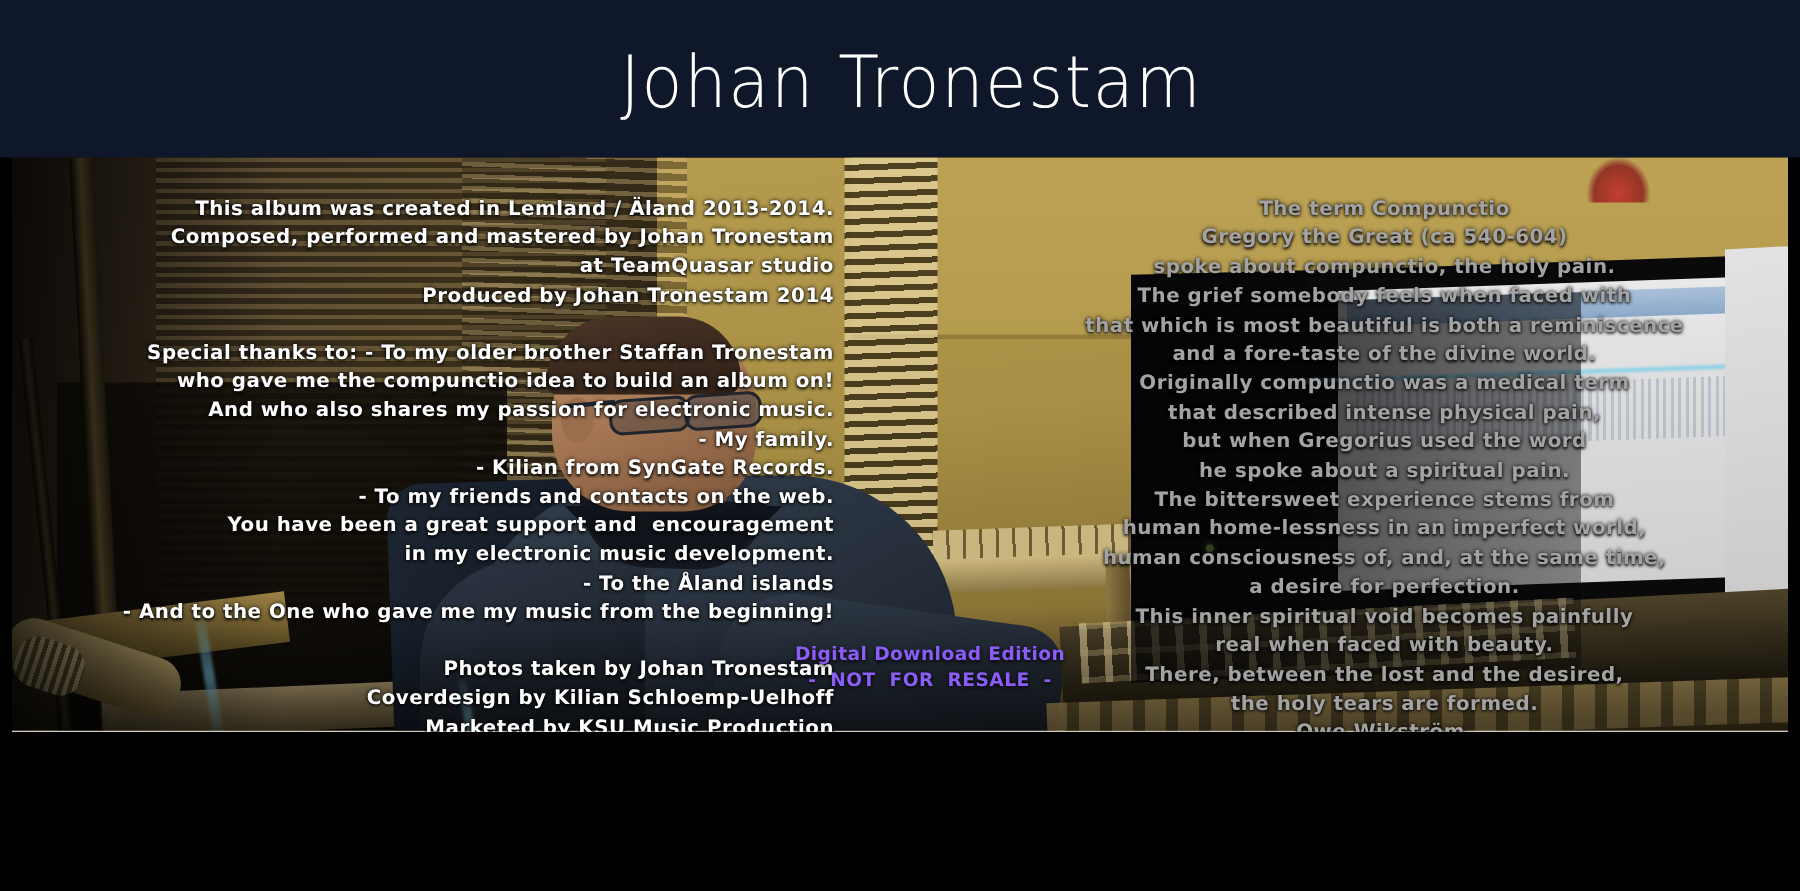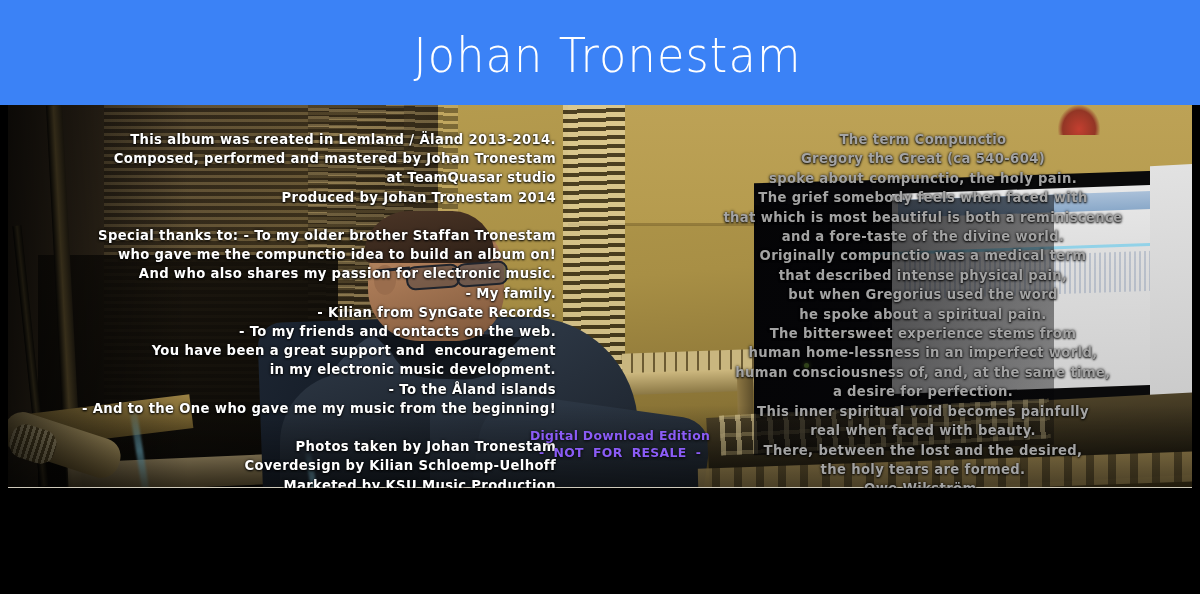--- a/index.html
+++ b/index.html
@@ -16,21 +16,21 @@
     height: 594px;
     background: #000000;
     overflow: hidden;
   }
 
   
   #header-band {
     position: absolute;
     left: 0; top: 0;
     width: 1200px; height: 105px;
-    background: #3b82f6;
+    background: #0f172a;
   }
   #artist-title {
     position: absolute;
     left: 0; top: 28px;
     width: 1215px;
     text-align: center;
     color: #ffffff;
     font-family: "DejaVu Sans", sans-serif;
     font-size: 48px;
     font-weight: 300;

